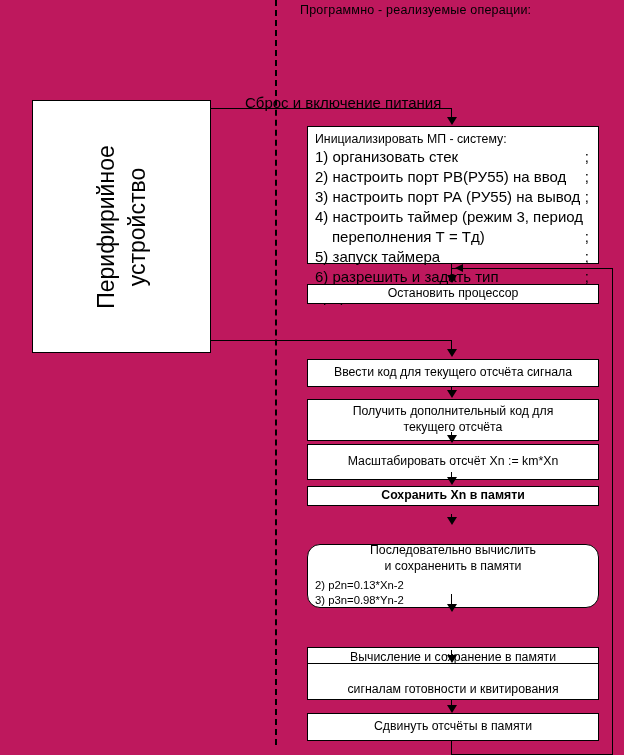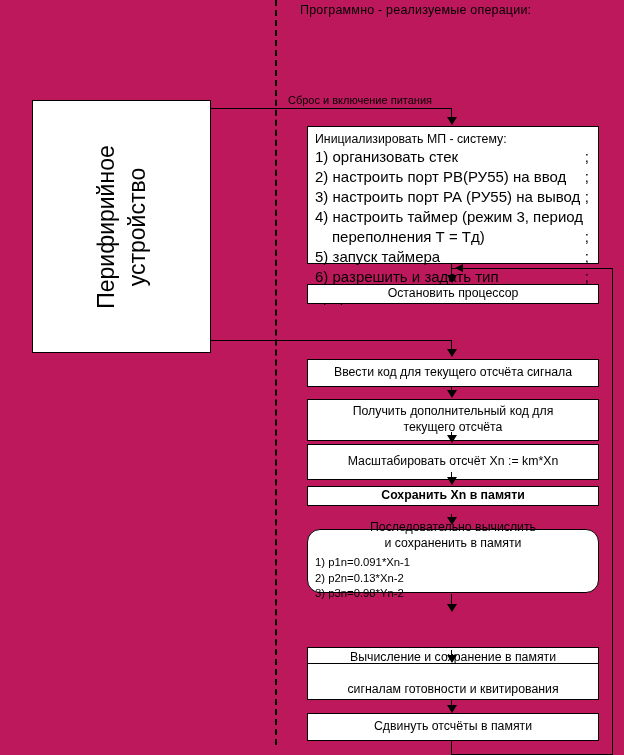--- a/index.html
+++ b/index.html
@@ -64,23 +64,22 @@
     font-size: 12.5px;
     letter-spacing: 0.2px;
     white-space: nowrap;
   }
 
   
   #reset-label {
     position: absolute;
     left: 245px;
     top: 94px;
-    font-size: 11px;
+    font-size: 15px;
     white-space: nowrap;
-    margin-left: 43px;
   }
 
   
   #peripheral-box {
     left: 32px;
     top: 100px;
     width: 179px;
     height: 253px;
   }
   #peripheral-label {
@@ -137,21 +136,21 @@
   }
   .init-row.indented {
     padding-left: 24px;
   }
 
   #halt-box   { top: 284px; height: 20px; }
   #input-box  { top: 359px; height: 28px; }
   #compl-box  { top: 399px; height: 42px; }
   #scale-box  { top: 444px; height: 36px; }
   #store-box  { top: 486px; height: 20px; font-weight: bold; }
-  #seq-box    { top: 529px; height: 64px; border-radius: 13px; }
+  #seq-box    { top: 544px; height: 64px; border-radius: 13px; }
   #calc-box   { top: 647px; height: 37px; }
   #out-box    { top: 663px; height: 37px; }
   #shift-box  { top: 713px; height: 28px; }
 
   #seq-box .seq-head {
     text-align: center;
     line-height: 1.3;
     font-size: 12.3px;
   }
   #seq-box .seq-list {
@@ -262,21 +261,20 @@
 
   <div class="vline" style="left:451px; top:514px; height:4px;"></div>
   <div class="arrow-down" style="left:447px; top:517px;"></div>
 
   <div class="box pbox" id="seq-box">
     <div class="seq-head">
       <span>Последовательно вычислить</span><br>
       <span>и сохраненить в памяти</span>
     </div>
     <div class="seq-list">
-      <div>1) p1n=0.091*Xn-1</div>
       <div>2) p2n=0.13*Xn-2</div>
       <div>3) p3n=0.98*Yn-2</div>
     </div>
   </div>
 
   <div class="vline" style="left:451px; top:594px; height:11px;"></div>
   <div class="arrow-down" style="left:447px; top:604px;"></div>
 
   <div class="box pbox" id="calc-box">
     <div class="centered">

